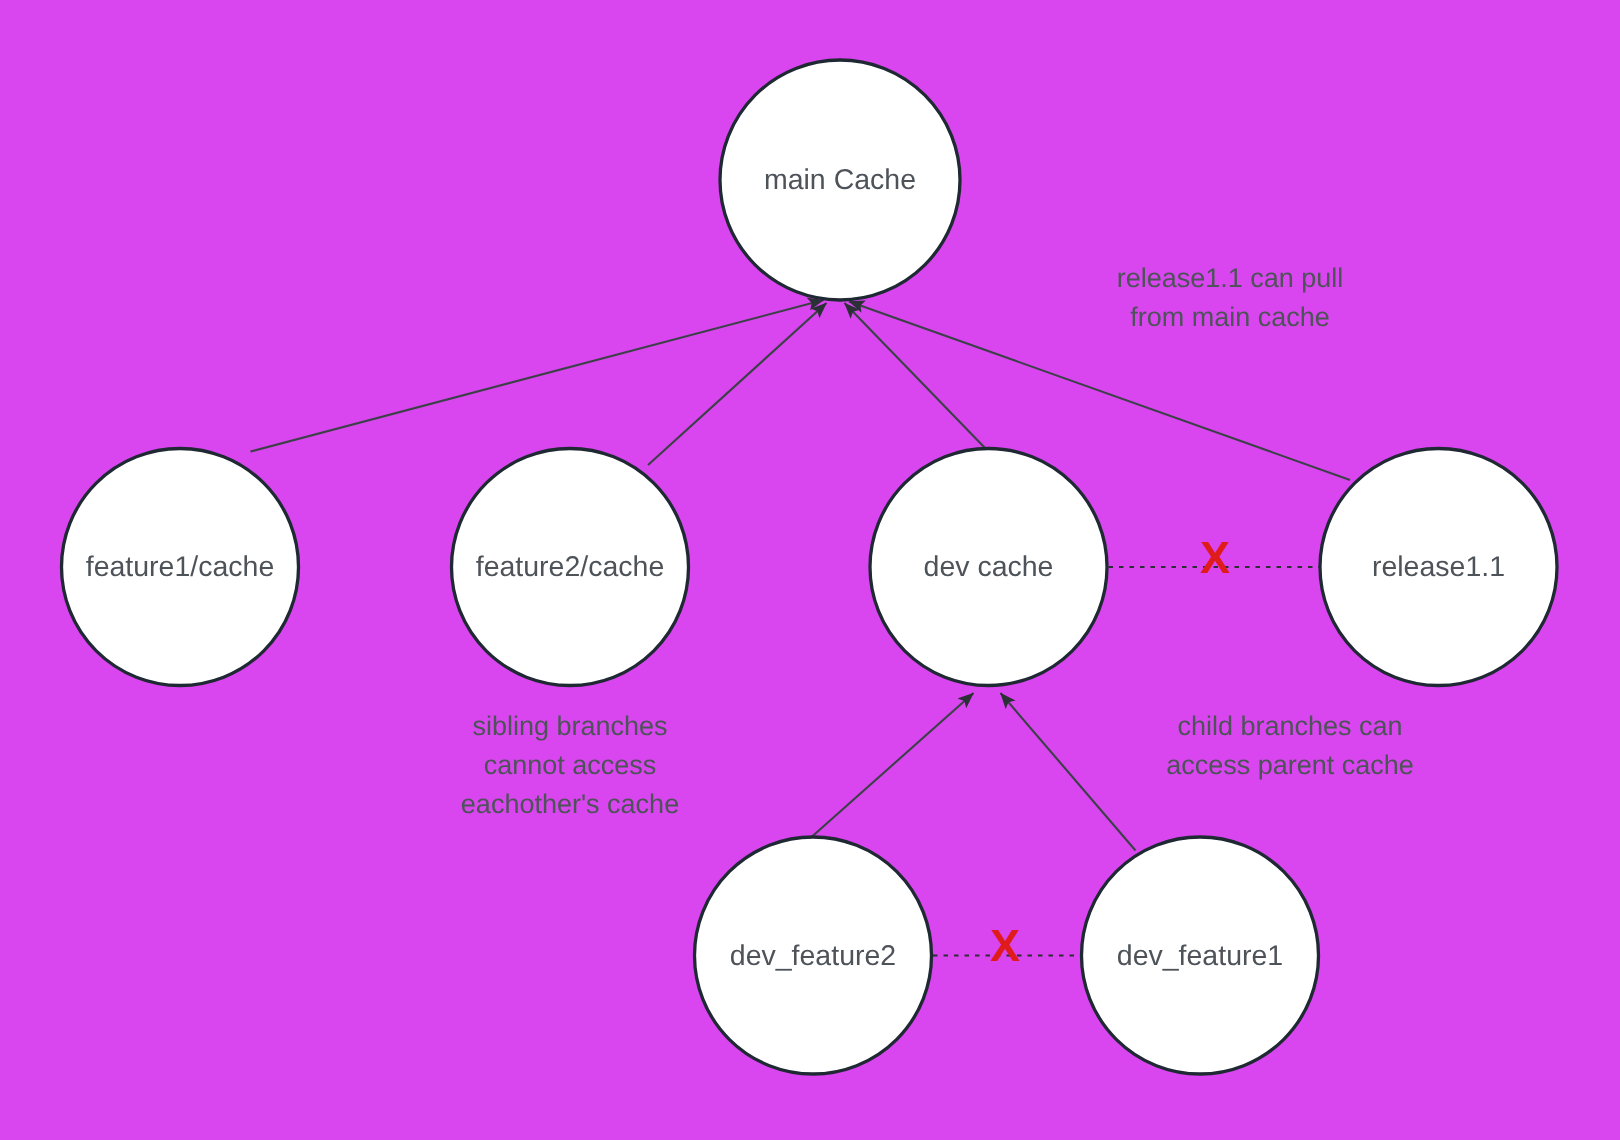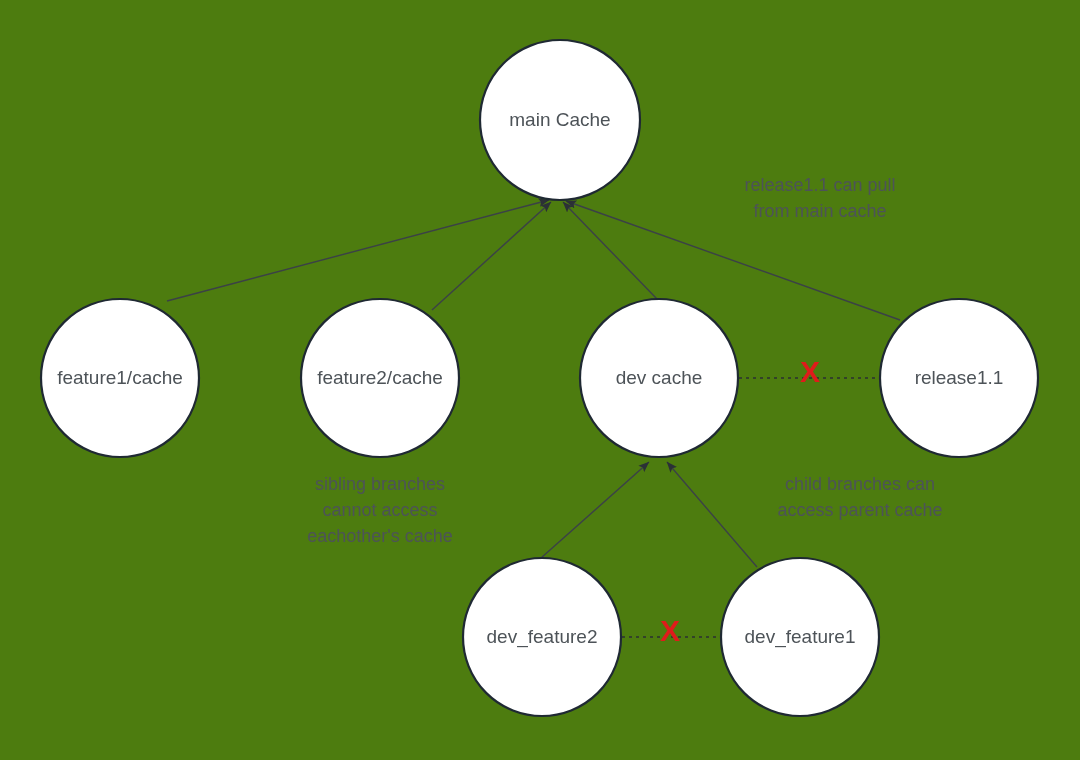--- a/index.html
+++ b/index.html
@@ -11,21 +11,21 @@
   body {
     width: 1080px;
     height: 760px;
     overflow: hidden;
     font-family: "Liberation Sans", sans-serif;
   }
   #diagram-root {
     position: relative;
     width: 1080px;
     height: 760px;
-    background: #4d7c0f;
+    background: #d946ef;
   }
   svg#diagram-svg {
     display: block;
     width: 1080px;
     height: 760px;
   }
   .node-circle {
     fill: #ffffff;
     stroke: #1f2933;
     stroke-width: 2.2;

